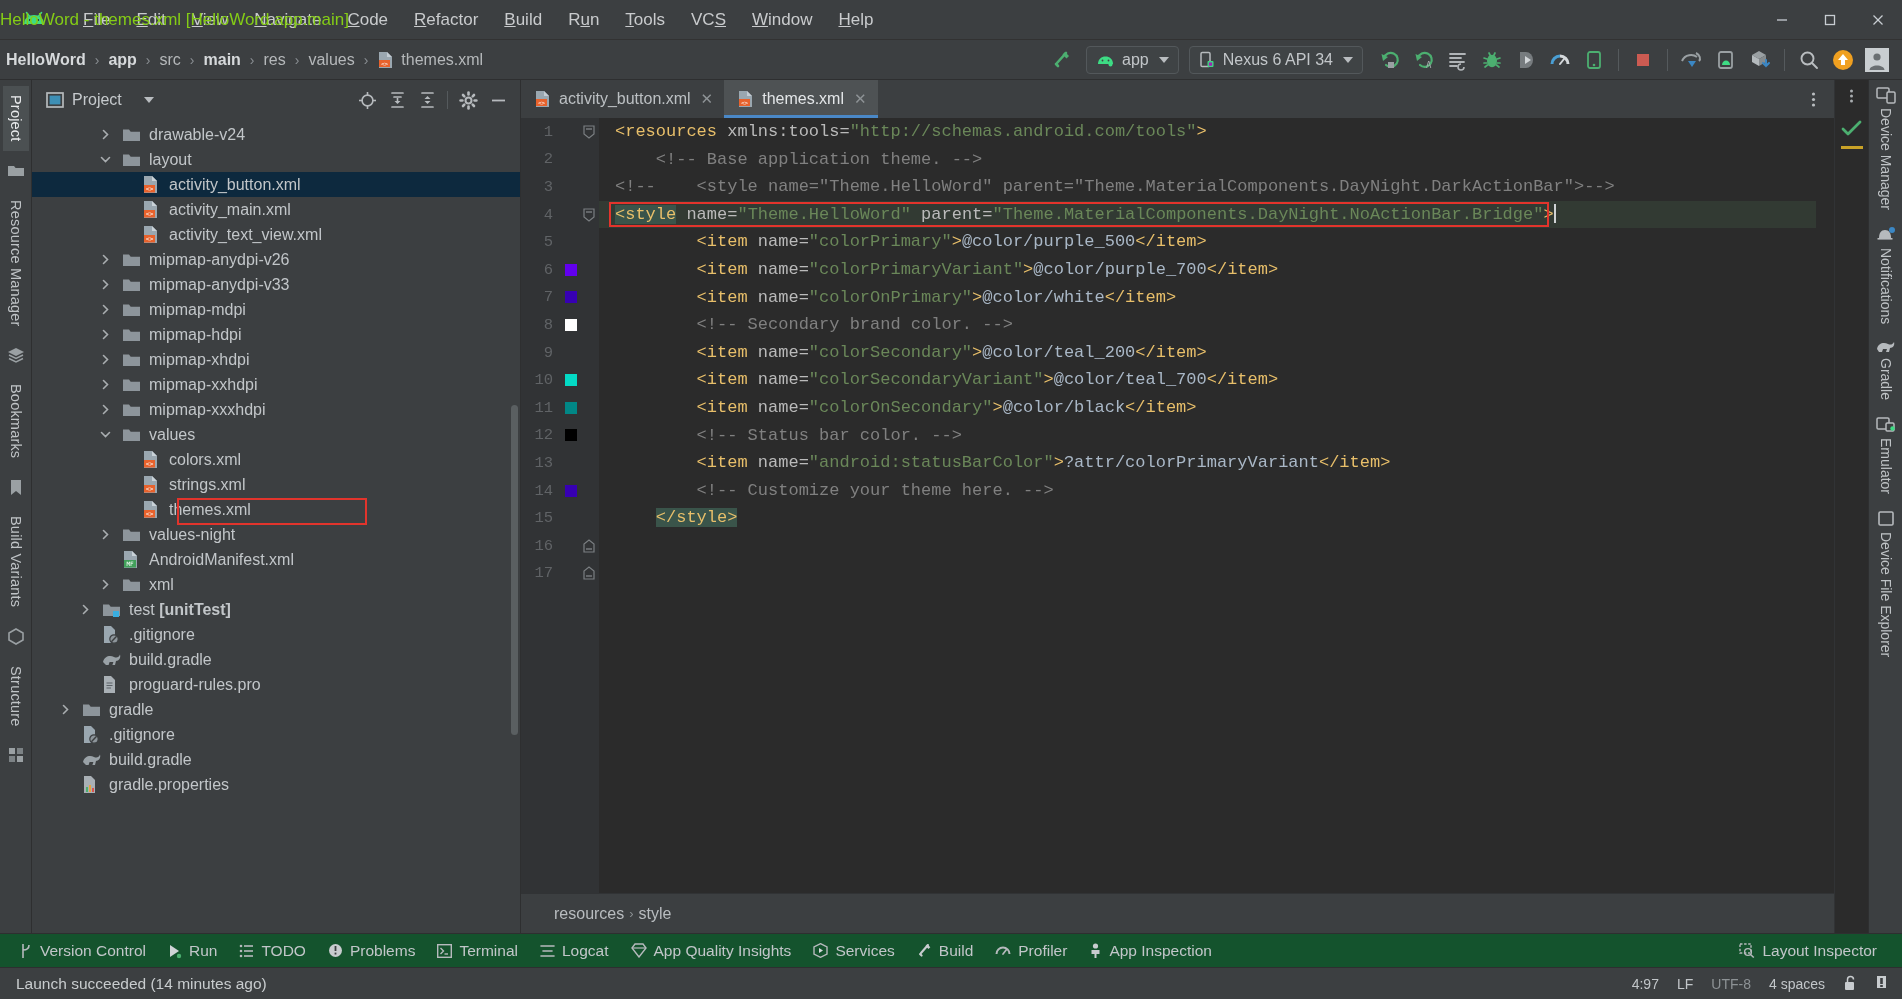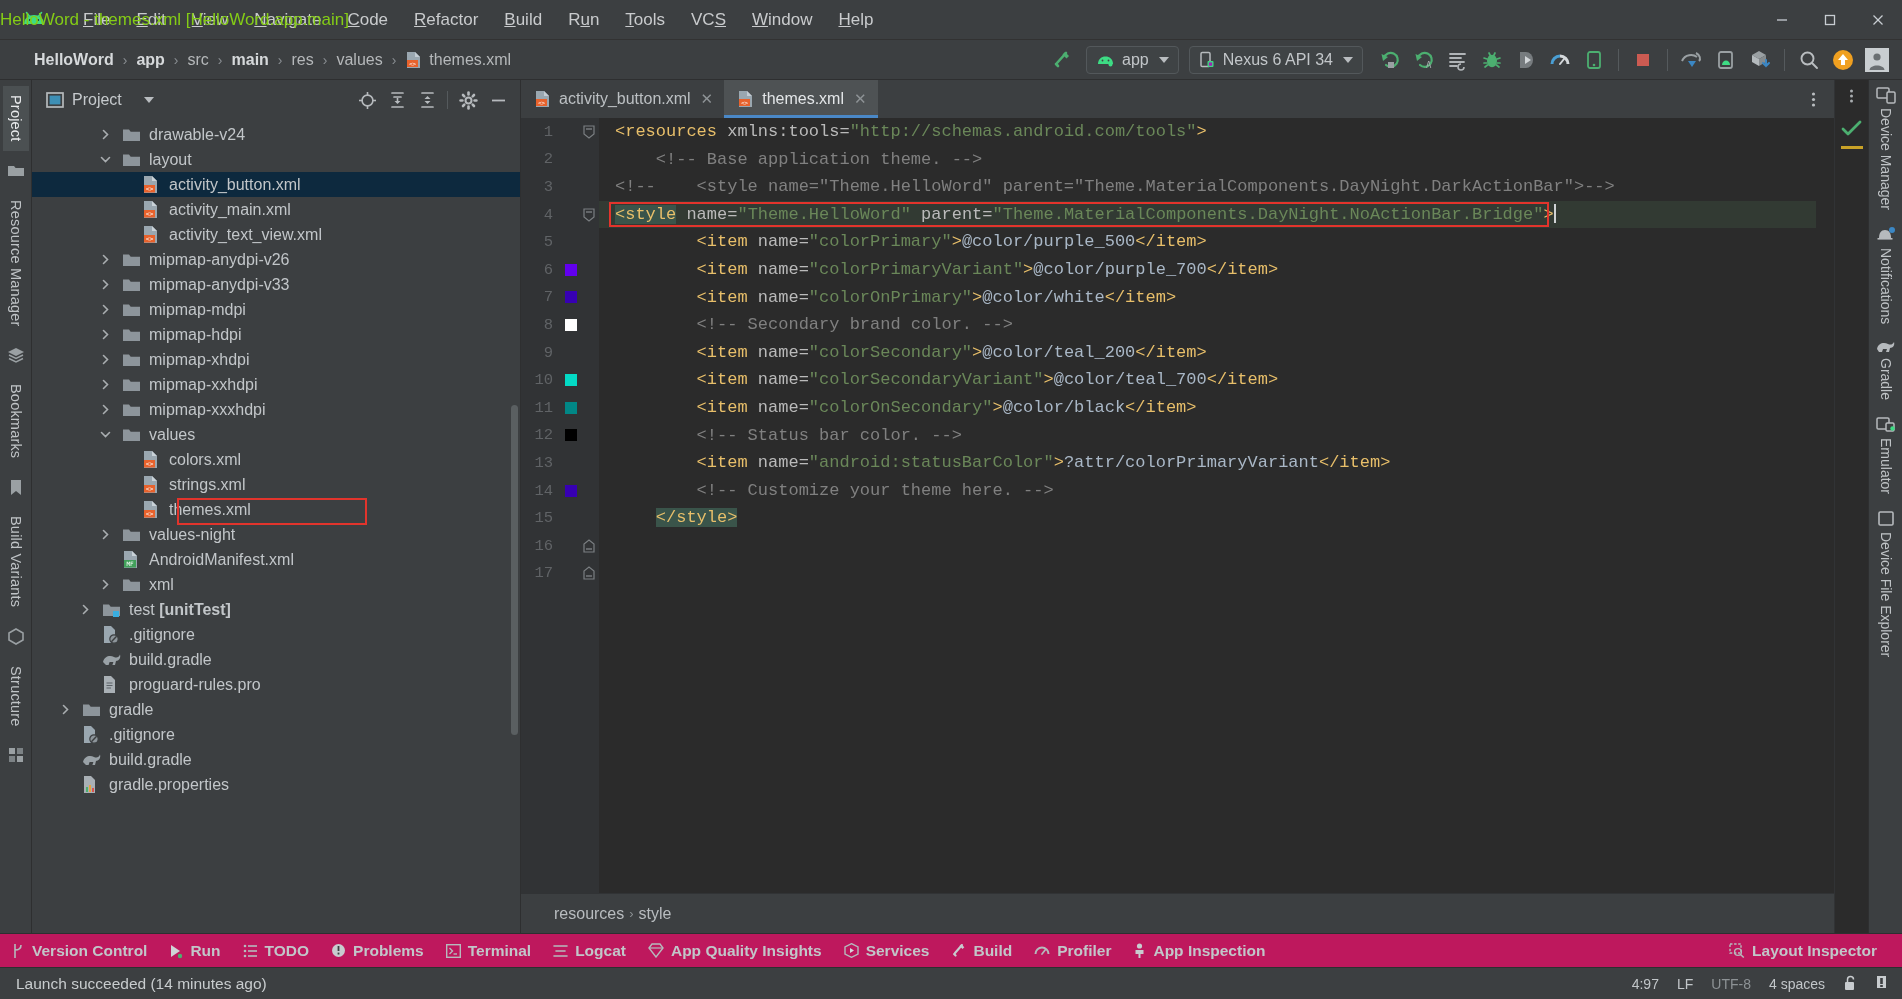--- a/index.html
+++ b/index.html
@@ -19,21 +19,21 @@
   .menu{ display:flex; align-items:center; margin-left:16px; gap:0px; }
   .menu-item{ padding:4px 13px; font-size:17px; color:#c9cbcd; cursor:default; border-radius:3px; white-space:nowrap;}
   .menu-item u{ text-decoration:underline; }
   .win-title{ position:absolute; left:0; right:16px; text-align:left; font-size:17px; color:#84cc16; pointer-events:none; }
   .win-ctrls{ margin-left:auto; display:flex; align-items:center; height:40px; z-index:2; }
   .win-btn{ width:48px; height:40px; display:flex; align-items:center; justify-content:center; color:#c8cdd2; font-size:16px;}
 
   
   .toolbar{ height:40px; flex:0 0 40px; background:#3c3f41; display:flex; align-items:center;
             border-bottom:1px solid #2e2f30; }
-  .crumbs{ display:flex; align-items:center; margin-left:28px; gap:0; }
+  .crumbs{ display:flex; align-items:center; margin-left:0; gap:0; }
   .crumb{ font-size:16px; color:#b5b8ba; padding:2px 6px; white-space:nowrap; }
   .crumb.bold{ font-weight:bold; color:#d6d9db; }
   .crumb-sep{ color:#8a8f93; font-size:14px; padding:0 3px; }
   .tb-right{ margin-left:auto; display:flex; align-items:center; gap:0px; padding-right:8px; }
   .tb-icon{ width:34px; height:30px; display:flex; align-items:center; justify-content:center; border-radius:4px;}
   .tb-sep{ width:1px; height:22px; background:#555a5d; margin:0 7px; }
   .combo{ display:flex; align-items:center; gap:7px; height:28px; padding:0 9px; border:1px solid #53585b;
           border-radius:4px; background:#3f4345; font-size:16px; color:#c2c6c9; white-space:nowrap; }
   .caret{ width:0;height:0;border-left:5px solid transparent;border-right:5px solid transparent;border-top:6px solid #b9bdc0; margin-left:3px;}
 
@@ -105,22 +105,22 @@
 
   
   .rrail{ width:34px; flex:0 0 34px; background:#3c3f41; border-left:1px solid #2e2f30;
           display:flex; flex-direction:column; align-items:center; padding-top:6px; }
   .rrail-item{ display:flex; flex-direction:column; align-items:center; margin-bottom:16px; }
   .rrail-lbl{ writing-mode:vertical-rl; font-size:14px; color:#bfc3c6; margin-top:4px; }
   .status-col{ width:34px; flex:0 0 34px; background:#2b2b2b; display:flex; flex-direction:column; align-items:center;
                padding-top:6px; gap:6px; border-left:1px solid #313335;}
 
   
-  .bottombar{ height:34px; flex:0 0 34px; background:#be185d; display:flex; align-items:center;
-              border-top:1px solid #2e2f30; padding-left:0;font-weight:bold; }
+  .bottombar{ height:34px; flex:0 0 34px; background:#14532d; display:flex; align-items:center;
+              border-top:1px solid #2e2f30; padding-left:8px; }
   .bb-item{ display:flex; align-items:center; gap:7px; font-size:15.5px; color:#c2c6c9; padding:3px 11px;
             border-radius:3px; white-space:nowrap; }
   .bb-right{ margin-left:auto; display:flex; align-items:center; padding-right:14px; }
   .statusbar{ height:32px; flex:0 0 32px; background:#3c3f41; display:flex; align-items:center;
               border-top:1px solid #2e2f30; padding:0 14px 0 16px; }
   .sb-left{ font-size:15.5px; color:#c8ccce; }
   .sb-right{ margin-left:auto; display:flex; align-items:center; gap:18px; font-size:14px; color:#c2c6c9; }
   .sb-dim{ color:#8d9295; }
   svg{ display:block; }
 </style>

